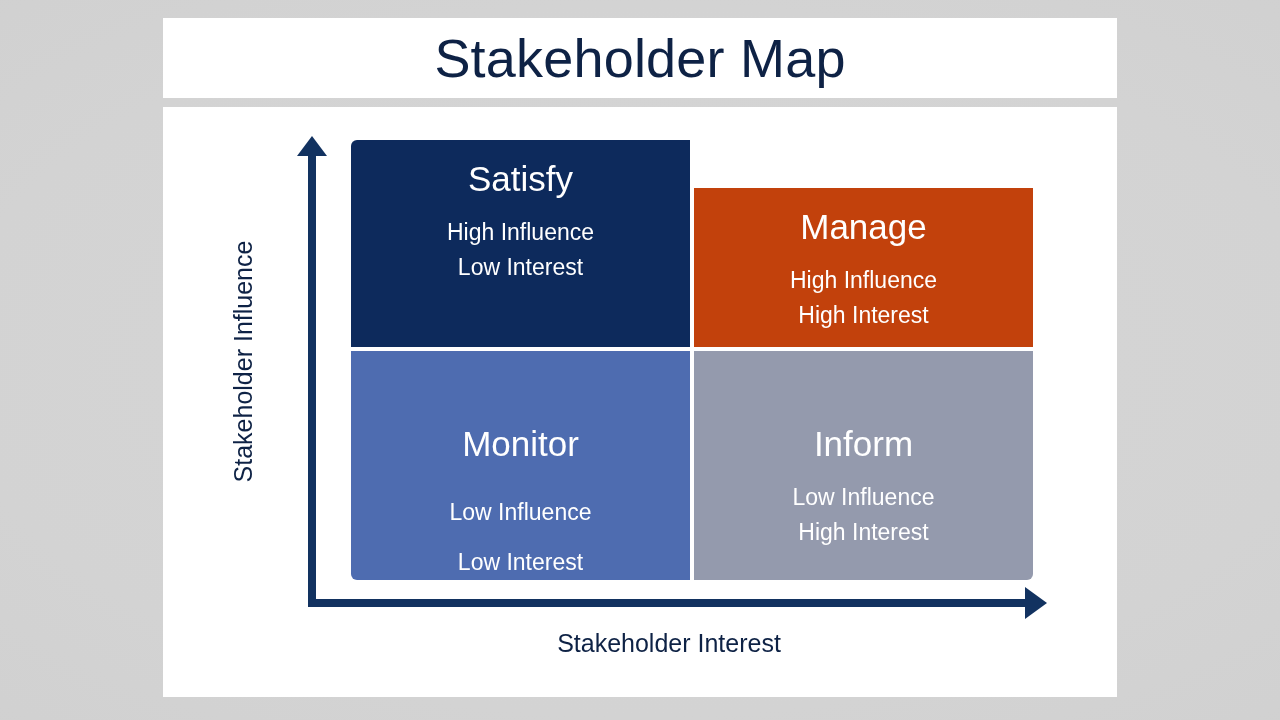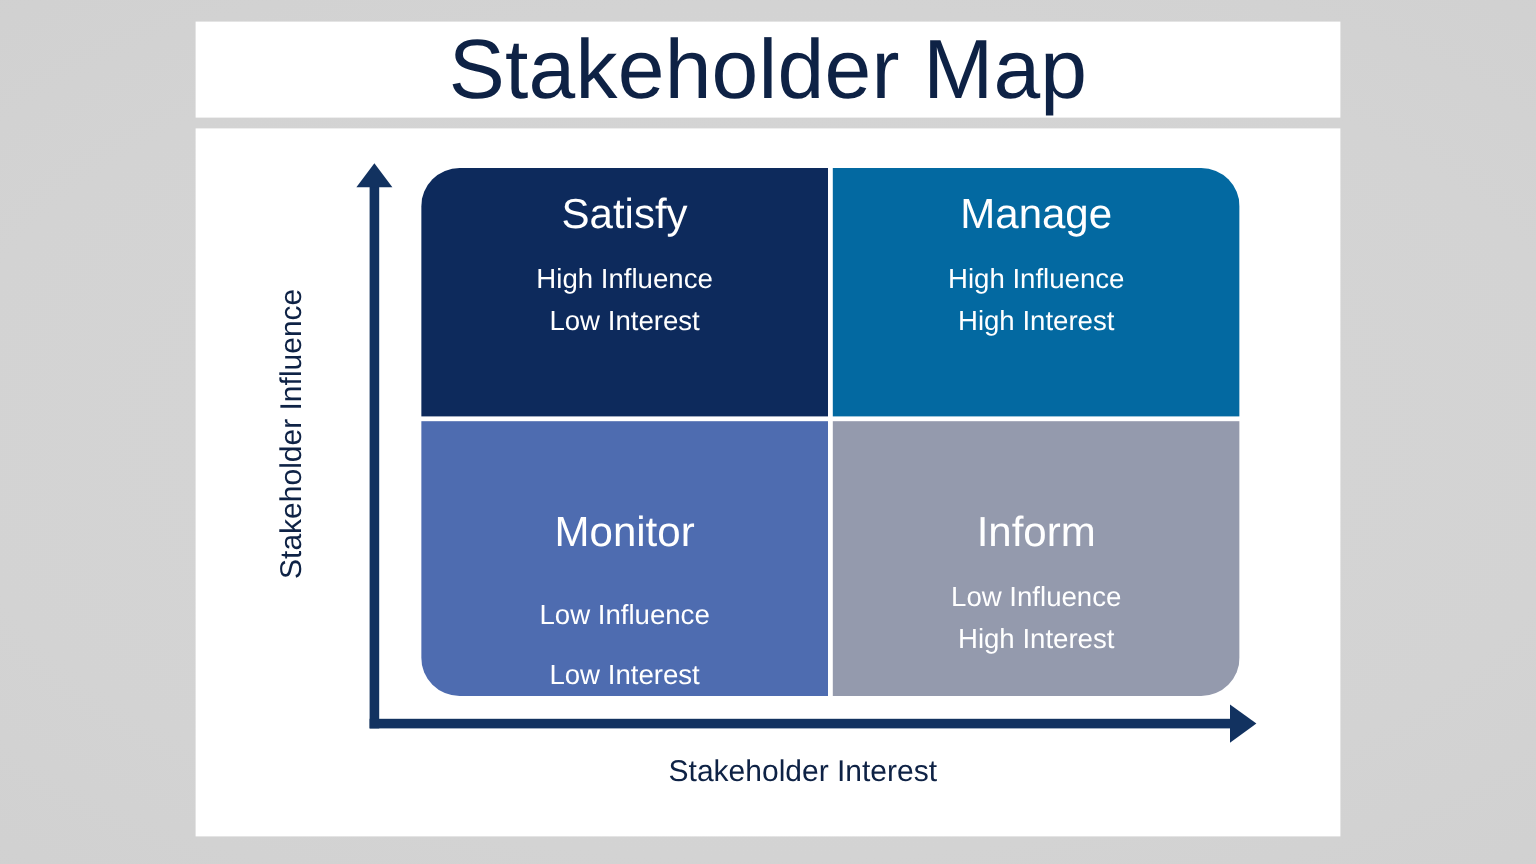--- a/index.html
+++ b/index.html
@@ -27,21 +27,21 @@
     left: 163px;
     top: 18px;
     width: 954px;
     height: 80px;
     background: #ffffff;
     display: flex;
     align-items: center;
     justify-content: center;
   }
   #title-text {
-    font-size: 70px;
+    font-size: 54px;
     font-weight: 400;
     color: #0e2245;
     letter-spacing: 0.2px;
     line-height: 1;
     white-space: nowrap;
   }
 
   
   #main-panel {
     position: absolute;
@@ -118,21 +118,21 @@
   #matrix {
     position: absolute;
     left: 188px;
     top: 33px;
     width: 682px;
     height: 440px;
     display: grid;
     grid-template-columns: 1fr 1fr;
     grid-template-rows: 1fr 1fr;
     gap: 4px;
-    border-radius: 32px;
+    border-radius: 6px;
     overflow: hidden;
     background: #ffffff;
   }
   .quadrant {
     position: relative;
     display: flex;
     flex-direction: column;
     align-items: center;
     justify-content: center;
     color: #ffffff;
@@ -183,21 +183,21 @@
     <div id="axis-x-label">Stakeholder Interest</div>
 
     <div id="matrix">
 
       <div class="quadrant top" style="background-color: rgb(13, 42, 92);">
         <div class="q-title">Satisfy</div>
         <div class="q-line">High Influence</div>
         <div class="q-line">Low Interest</div>
       </div>
 
-      <div class="quadrant top" style="background-color: #0369a1;">
+      <div class="quadrant top" style="background-color: #c2410c; margin-top: 48px;">
         <div class="q-title">Manage</div>
         <div class="q-line">High Influence</div>
         <div class="q-line">High Interest</div>
       </div>
 
       <div class="quadrant bottom" style="background-color: rgb(78, 108, 176); gap: 15px;">
         <div class="q-title">Monitor</div>
         <div class="q-line">Low Influence</div>
         <div class="q-line">Low Interest</div>
       </div>

